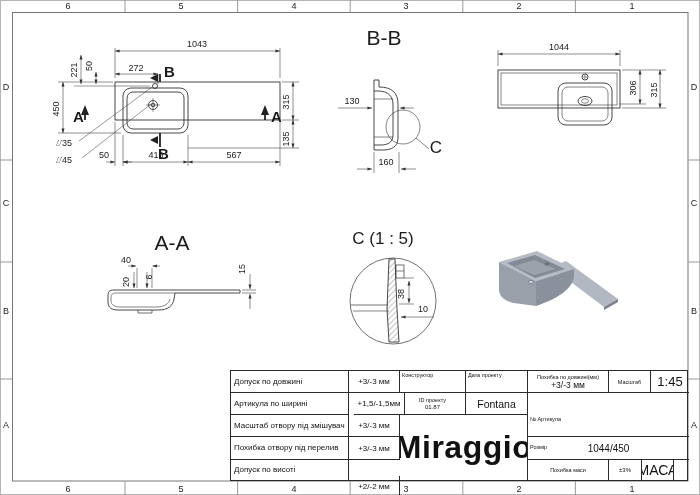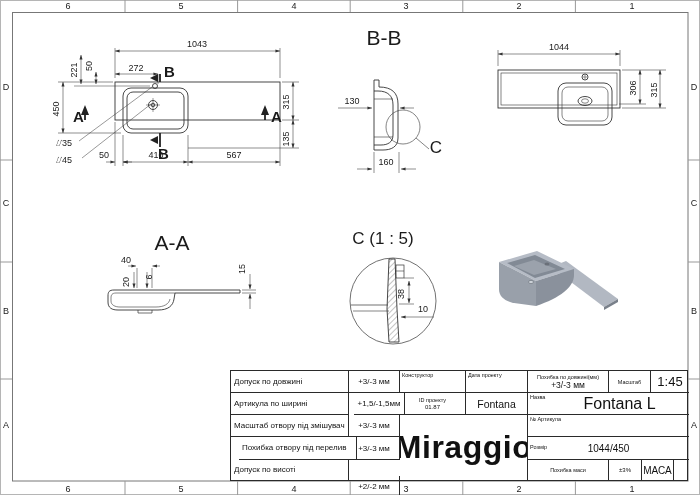--- a/index.html
+++ b/index.html
@@ -270,21 +270,21 @@
     <ellipse cx="531" cy="282" rx="2.5" ry="1.6" fill="#cdd2d8" stroke="#6a7079" stroke-width="0.6"></ellipse>
   </g>
 </svg>
 
 
 <div id="titleblock">
 
   <div class="cell lbl br bb" style="left:0;top:0;width:118px;height:22px">Допуск по довжині</div>
   <div class="cell lbl br bb" style="left:0;top:22px;width:118px;height:22px">Артикула по ширині</div>
   <div class="cell lbl br bb" style="left:0;top:44px;width:118px;height:22px">Масштаб отвору під змішувач</div>
-  <div class="cell lbl br bb" style="left:8px;top:66px;width:118px;height:23px">Похибка отвору під перелив</div>
+  <div class="cell lbl br bb" style="left:0;top:66px;width:118px;height:23px">Похибка отвору під перелив</div>
   <div class="cell lbl br" style="left:0;top:89px;width:118px;height:20px">Допуск по висоті</div>
 
   <div class="cell val br bb" style="left:118px;top:0;width:51px;height:22px">+3/-3 мм</div>
   <div class="cell val br bb" style="left:123px;top:22px;width:51px;height:22px">+1,5/-1,5мм</div>
   <div class="cell val br bb" style="left:118px;top:44px;width:51px;height:22px">+3/-3 мм</div>
   <div class="cell val br bb" style="left:118px;top:66px;width:51px;height:23px">+3/-3 мм</div>
   <div class="cell val br" style="left:118px;top:105px;width:51px;height:20px">+2/-2 мм</div>
 
   <div class="cell tiny br bb" style="left:169px;top:0;width:66px;height:22px">Конструктор</div>
   <div class="cell tiny br bb" style="left:235px;top:0;width:62px;height:22px">Дата проекту</div>
@@ -295,33 +295,29 @@
   <div class="cell big br bb" style="left:235px;top:22px;width:62px;height:22px;font-size:10.5px">Fontana</div>
   <div class="cell br" id="brand-cell" style="left:169px;top:44px;width:128px;height:65px">Miraggio</div>
 
   <div class="cell stack br bb" style="left:297px;top:0;width:81px;height:22px">
     <span style="font-size:5.5px">Похибка по довжині(мм)</span>
     <span style="font-size:8.5px">+3/-3 мм</span>
   </div>
   <div class="cell big br bb" style="left:378px;top:0;width:42px;height:22px;font-size:5.5px">Масштаб</div>
   <div class="cell big bb" style="left:420px;top:0;width:38px;height:22px;font-size:13px">1:45</div>
 
-  <div class="cell bb" style="left:297px;top:22px;width:161px;height:22px">
-    <span class="corner-lbl">Назва</span>
-    <div class="big" style="width:100%;height:100%;font-size:16px;padding-left:22px;box-sizing:border-box">Fontana L</div>
-  </div>
 
   <div class="cell bb" style="left:297px;top:44px;width:161px;height:22px">
     <span class="corner-lbl">№ Артикула</span>
   </div>
 
   <div class="cell bb" style="left:297px;top:66px;width:161px;height:23px">
     <span class="corner-lbl" style="top:7px">Розмір</span>
     <div class="big" style="width:100%;height:100%;font-size:10px">1044/450</div>
   </div>
 
   <div class="cell big br" style="left:297px;top:89px;width:81px;height:20px;font-size:5.5px">Похибка маси</div>
   <div class="cell big br" style="left:378px;top:89px;width:33px;height:20px;font-size:6px">±3%</div>
-  <div class="cell big br" style="left:411px;top:89px;width:32px;height:20px;font-size:10px">МАСА</div>
+  <div class="cell big br" style="left:411px;top:89px;width:32px;height:20px;font-size:14px">МАСА</div>
   <div class="cell" style="left:443px;top:89px;width:15px;height:20px"></div>
 </div>
 
 </div>
 
 </body></html>

